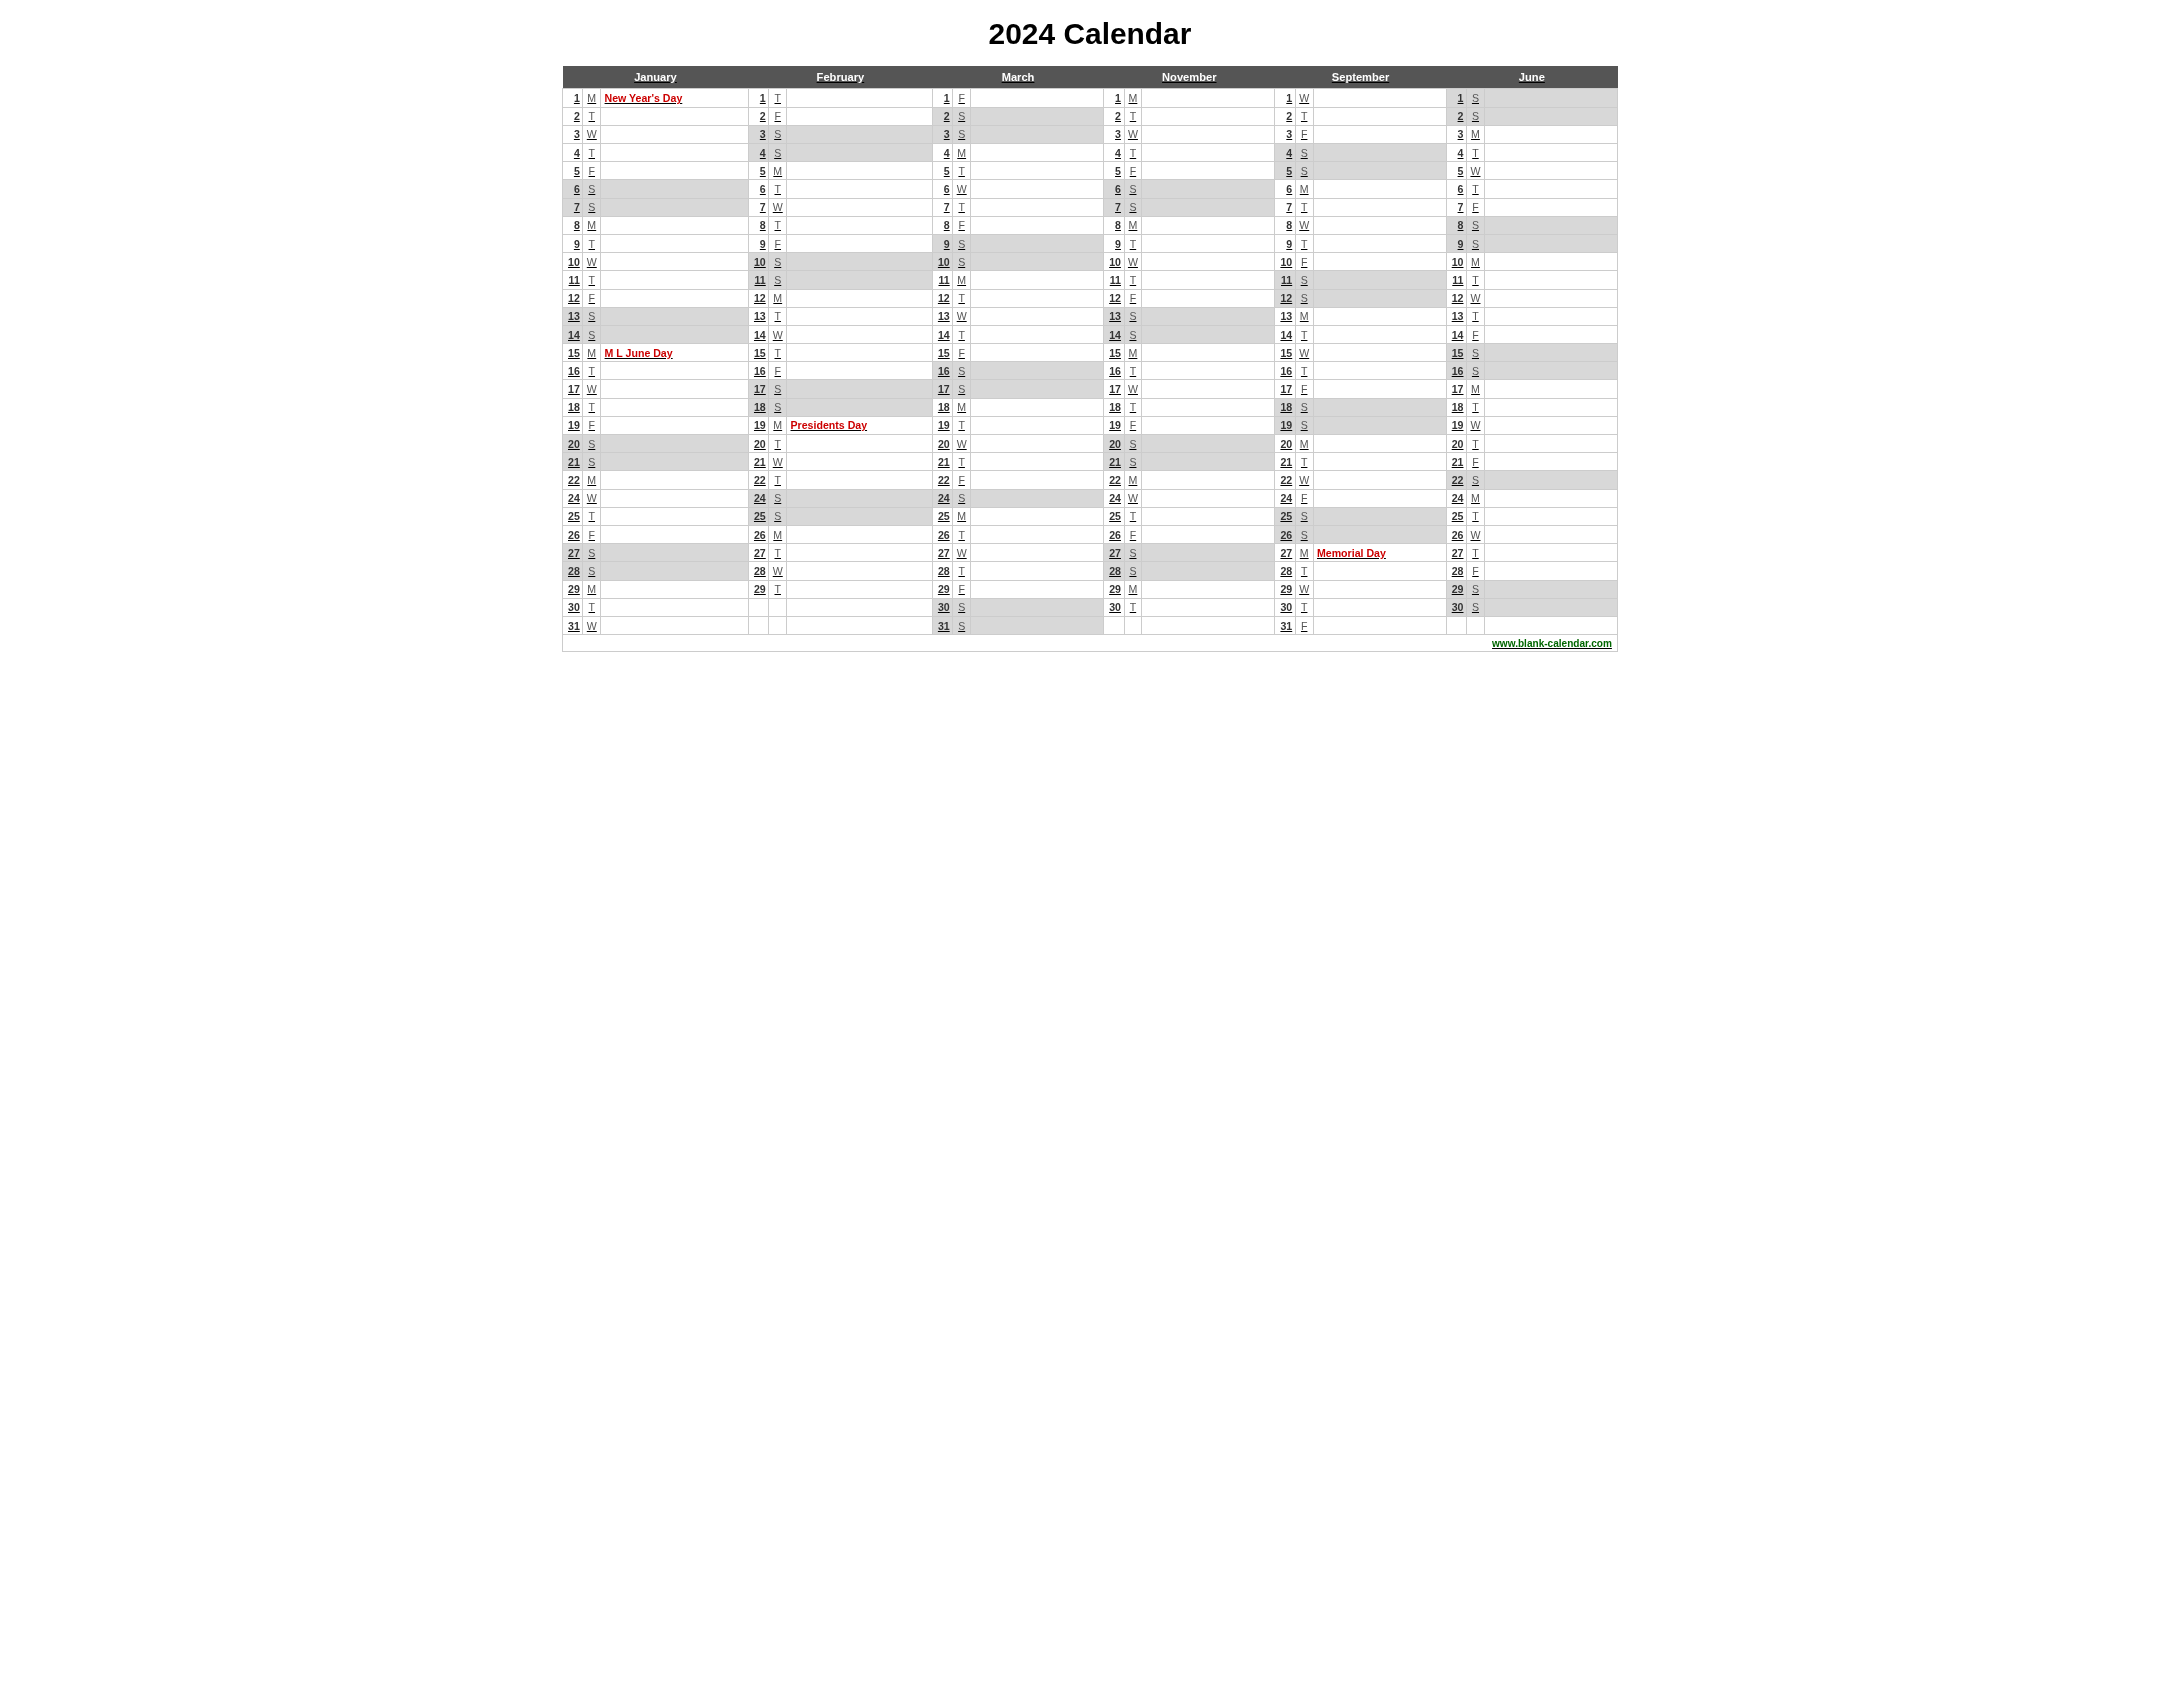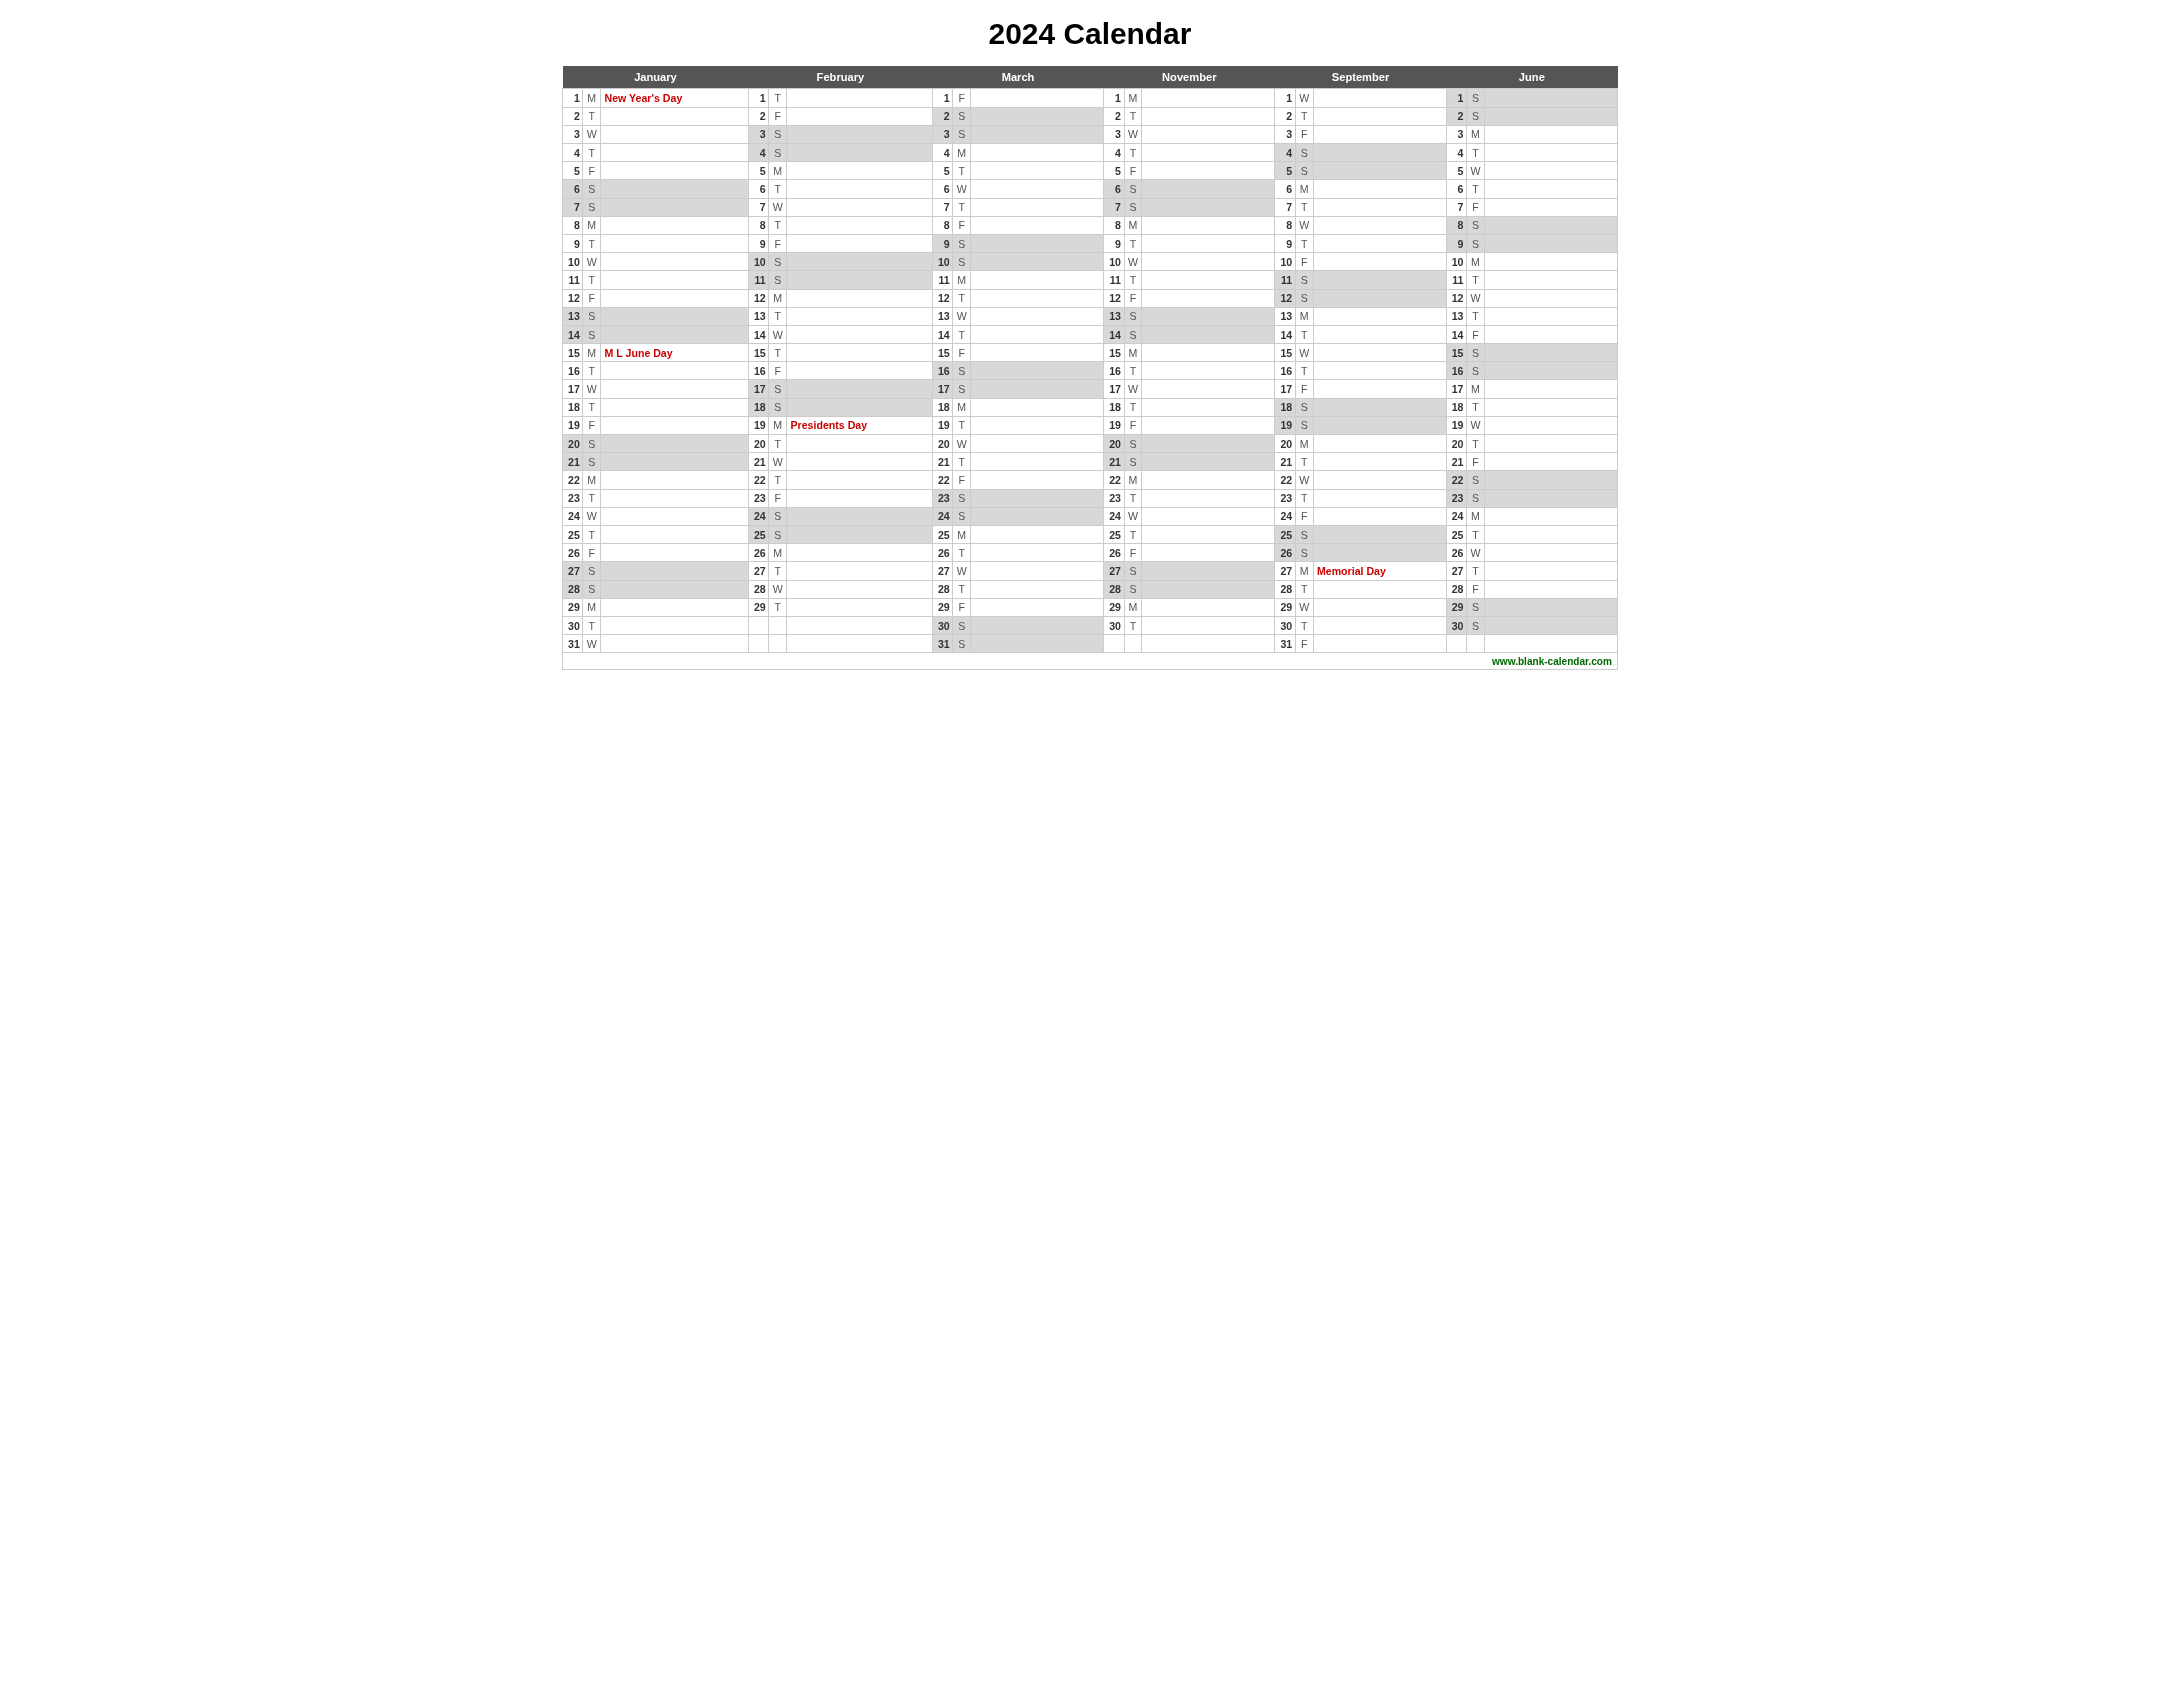--- a/index.html
+++ b/index.html
@@ -14,20 +14,21 @@
       text-align: center;
       font-size: 2.2em;
       font-weight: bold;
       margin-bottom: 15.3px;
       color: #000;
     }
     .calendar-table {
       width: 100%;
       border-collapse: collapse;
       font-size: 0.78em;
+      text-decoration: underline;
     }
     .calendar-table th {
       background: #555;
       color: #fff;
       text-align: center;
       padding: 5.1px 3.4px;
       font-weight: bold;
       font-size: 1.05em;
     }
     .calendar-table td {
@@ -488,40 +489,20 @@
         <td style="width: 15.3px; text-align: center; color: rgb(85, 85, 85);">M</td>
         <td style="min-width: 77px; max-width: 119px;"></td>
         <td style="text-align: right; width: 20.4px; font-weight: bold; color: rgb(51, 51, 51); padding-right: 2.6px;">22</td>
         <td style="width: 15.3px; text-align: center; color: rgb(85, 85, 85);">W</td>
         <td style="min-width: 77px; max-width: 119px;"></td>
         <td style="background-color: rgb(216, 216, 216); text-align: right; width: 20.4px; font-weight: bold; color: rgb(51, 51, 51); padding-right: 2.6px;">22</td>
         <td style="background-color: rgb(216, 216, 216); width: 15.3px; text-align: center; color: rgb(85, 85, 85);">S</td>
         <td style="background-color: rgb(216, 216, 216); min-width: 77px; max-width: 119px;"></td>
       </tr>
       <tr>
-        <td style="text-align: right; width: 20.4px; font-weight: bold; color: rgb(51, 51, 51); padding-right: 2.6px;">23</td>
-        <td style="width: 15.3px; text-align: center; color: rgb(85, 85, 85);">T</td>
-        <td style="min-width: 77px; max-width: 119px;"></td>
-        <td style="text-align: right; width: 20.4px; font-weight: bold; color: rgb(51, 51, 51); padding-right: 2.6px;">23</td>
-        <td style="width: 15.3px; text-align: center; color: rgb(85, 85, 85);">F</td>
-        <td style="min-width: 77px; max-width: 119px;"></td>
-        <td style="background-color: rgb(216, 216, 216); text-align: right; width: 20.4px; font-weight: bold; color: rgb(51, 51, 51); padding-right: 2.6px;">23</td>
-        <td style="background-color: rgb(216, 216, 216); width: 15.3px; text-align: center; color: rgb(85, 85, 85);">S</td>
-        <td style="background-color: rgb(216, 216, 216); min-width: 77px; max-width: 119px;"></td>
-        <td style="text-align: right; width: 20.4px; font-weight: bold; color: rgb(51, 51, 51); padding-right: 2.6px;">23</td>
-        <td style="width: 15.3px; text-align: center; color: rgb(85, 85, 85);">T</td>
-        <td style="min-width: 77px; max-width: 119px;"></td>
-        <td style="text-align: right; width: 20.4px; font-weight: bold; color: rgb(51, 51, 51); padding-right: 2.6px;">23</td>
-        <td style="width: 15.3px; text-align: center; color: rgb(85, 85, 85);">T</td>
-        <td style="min-width: 77px; max-width: 119px;"></td>
-        <td style="background-color: rgb(216, 216, 216); text-align: right; width: 20.4px; font-weight: bold; color: rgb(51, 51, 51); padding-right: 2.6px;">23</td>
-        <td style="background-color: rgb(216, 216, 216); width: 15.3px; text-align: center; color: rgb(85, 85, 85);">S</td>
-        <td style="background-color: rgb(216, 216, 216); min-width: 77px; max-width: 119px;"></td>
-      </tr>
-      <tr>
         <td style="text-align: right; width: 20.4px; font-weight: bold; color: rgb(51, 51, 51); padding-right: 2.6px;">24</td>
         <td style="width: 15.3px; text-align: center; color: rgb(85, 85, 85);">W</td>
         <td style="min-width: 77px; max-width: 119px;"></td>
         <td style="background-color: rgb(216, 216, 216); text-align: right; width: 20.4px; font-weight: bold; color: rgb(51, 51, 51); padding-right: 2.6px;">24</td>
         <td style="background-color: rgb(216, 216, 216); width: 15.3px; text-align: center; color: rgb(85, 85, 85);">S</td>
         <td style="background-color: rgb(216, 216, 216); min-width: 77px; max-width: 119px;"></td>
         <td style="background-color: rgb(216, 216, 216); text-align: right; width: 20.4px; font-weight: bold; color: rgb(51, 51, 51); padding-right: 2.6px;">24</td>
         <td style="background-color: rgb(216, 216, 216); width: 15.3px; text-align: center; color: rgb(85, 85, 85);">S</td>
         <td style="background-color: rgb(216, 216, 216); min-width: 77px; max-width: 119px;"></td>
         <td style="text-align: right; width: 20.4px; font-weight: bold; color: rgb(51, 51, 51); padding-right: 2.6px;">24</td>

